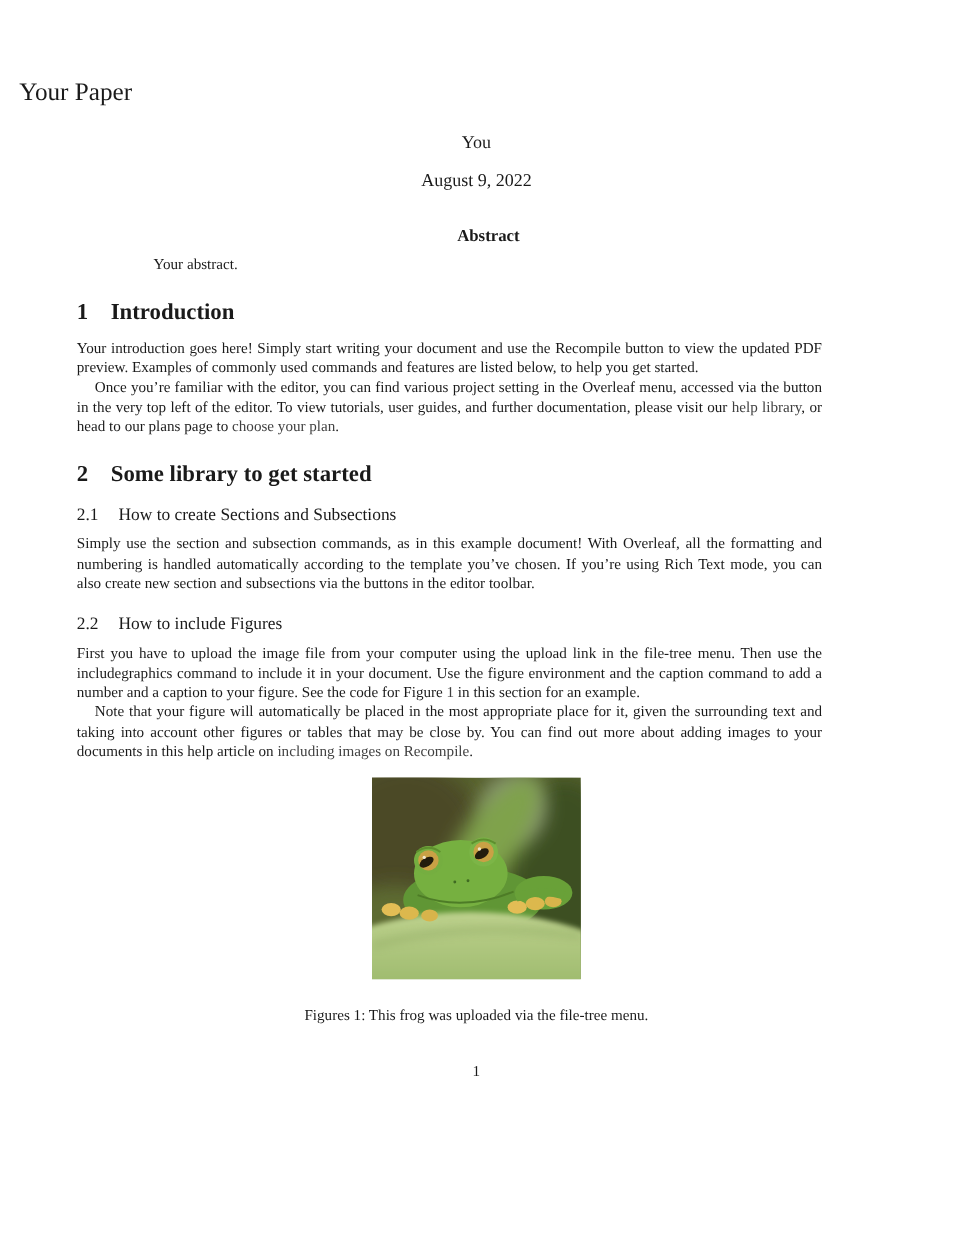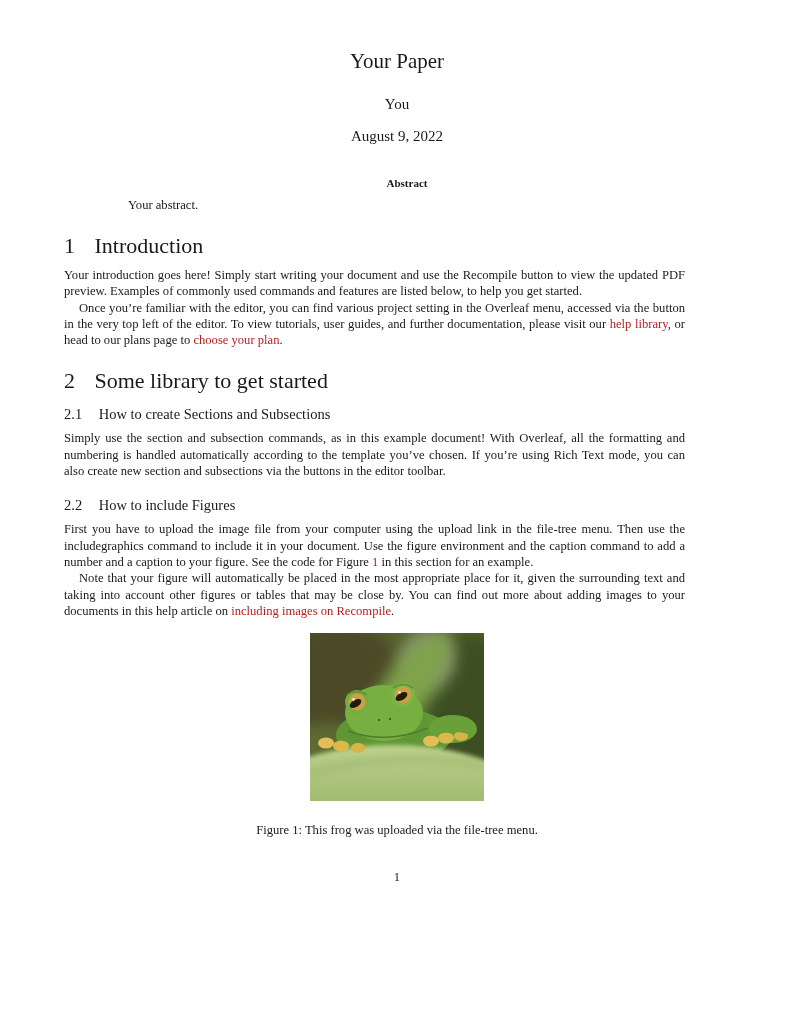--- a/index.html
+++ b/index.html
@@ -14,75 +14,75 @@
     box-sizing: border-box;
   }
   .content {
     padding-left: 64px;
     padding-right: 109px;
   }
   .doc-title {
     padding-top: 47px;
     font-size: 21px;
     line-height: 26px;
-    text-align: center;
+    text-align: left;
     font-weight: normal;
-    margin: 1px;
+    margin: 16px;
   }
   .doc-author {
     margin-top: 21px;
     font-size: 15px;
     line-height: 18px;
     text-align: center;
   }
   .doc-date {
     margin-top: 14px;
     font-size: 15px;
     line-height: 18px;
     text-align: center;
   }
   .abstract-heading {
     margin-top: 30px;
-    font-size: 11px;
+    font-size: 14px;
     line-height: 16px;
     font-weight: bold;
     text-align: center;
     padding-left: 20px;
   }
   .abstract-body {
     margin: 6px 48px 0 48px;
     font-size: 12.6px;
     line-height: 16px;
     text-indent: 16px;
   }
   h2.sec {
     margin: 22px 0 0 0;
-    font-size: 22px;
+    font-size: 19px;
     line-height: 21px;
-    font-weight: normal;
+    font-weight: bold;
   }
   h2.sec .sec-num { margin-right: 14px; }
   h3.subsec {
     margin: 14px 0 0 0;
     font-size: 14.5px;
     line-height: 18px;
     font-weight: normal;
   }
   h3.subsec .sec-num { margin-right: 13px; }
   h3.subsec.more-space { margin-top: 17px; }
   p.body-par {
     margin: 7px 0 0 0;
     font-size: 12.6px;
     line-height: 16.3px;
     text-align: justify;
   }
   p.body-par.first { margin-top: 11px; }
   p.body-par.follow { margin-top: 0; text-indent: 15px; }
   a.doc-link {
-    color: #b91c1c;
+    color: #404040;
     text-decoration: none;
     cursor: pointer;
   }
   .figure-block {
     margin-top: 14px;
     text-align: center;
   }
   .figure-caption {
     margin-top: 17px;
     font-size: 12.6px;
@@ -196,16 +196,16 @@
           <ellipse cx="31" cy="113" rx="8" ry="5.5" fill="#dcb84e"></ellipse>
           <ellipse cx="48" cy="115" rx="7" ry="5" fill="#d8b44c"></ellipse>
           <ellipse cx="121" cy="108" rx="8" ry="5.5" fill="#e3bd55"></ellipse>
           <ellipse cx="136" cy="105" rx="8" ry="5.5" fill="#dcb84e"></ellipse>
           <ellipse cx="151" cy="103" rx="7" ry="5" fill="#d8b44c"></ellipse>
           <path d="M 120 100 Q 140 92 160 98" stroke="#69a139" stroke-width="7" fill="none"></path>
         </g>
       </g>
     </svg>
   </div>
-  <div class="figure-caption">Figure 1: This frog was uploaded via the file-tree menu.</div>
+  <div class="figure-caption">Figures 1: This frog was uploaded via the file-tree menu.</div>
 
   <div class="page-number">1</div>
 </div>
 
 </body></html>

